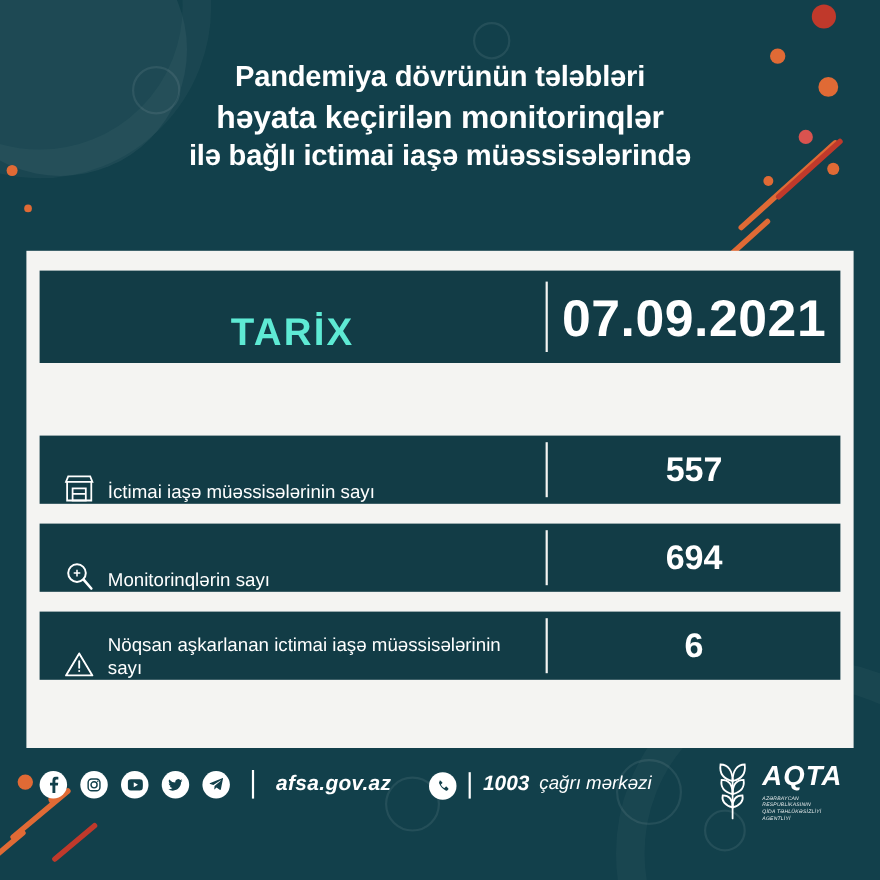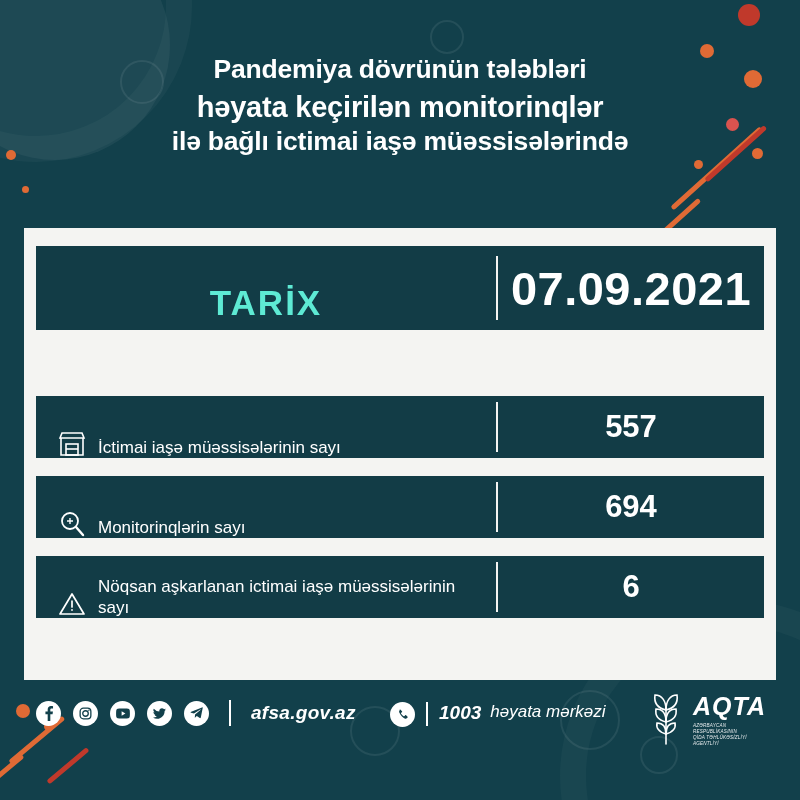--- a/index.html
+++ b/index.html
@@ -382,21 +382,21 @@
     </div>
 
     <div class="callcenter">
       <div class="soc">
         <svg width="12" height="12" viewBox="0 0 16 16" fill="#12404b">
             <path d="M3.6.9c.3-.3.8-.3 1.1 0l2 2c.3.3.3.8 0 1.1L5.4 5.3c-.2.2-.3.5-.1.8.8 1.6 2 2.8 3.6 3.6.3.2.6.1.8-.1l1.3-1.3c.3-.3.8-.3 1.1 0l2 2c.3.3.3.8 0 1.1l-1 1c-.6.6-1.5.8-2.3.5C8 11.7 4.3 8 2.9 4.2c-.3-.8-.1-1.7.5-2.3z"></path>
           </svg>
       </div>
       <div class="divider-v" style="height:24px;margin:0 2px;"></div>
       <div class="phone-num">1003</div>
-      <div class="call-text">həyata mərkəzi</div>
+      <div class="call-text">çağrı mərkəzi</div>
     </div>
 
     <div class="logo">
       <span>
         <svg width="38" height="56" viewBox="0 0 38 56" fill="none" stroke="#ffffff" stroke-width="1.6">
           <path d="M19 54 V18" stroke-linecap="round"></path>
           <path d="M19 20 C10 18 7 12 8 5 C15 5 19 11 19 20 Z"></path>
           <path d="M19 20 C28 18 31 12 30 5 C23 5 19 11 19 20 Z"></path>
           <path d="M19 32 C11 30 8 25 9 19 C16 19 19 24 19 32 Z"></path>
           <path d="M19 32 C27 30 30 25 29 19 C22 19 19 24 19 32 Z"></path>

